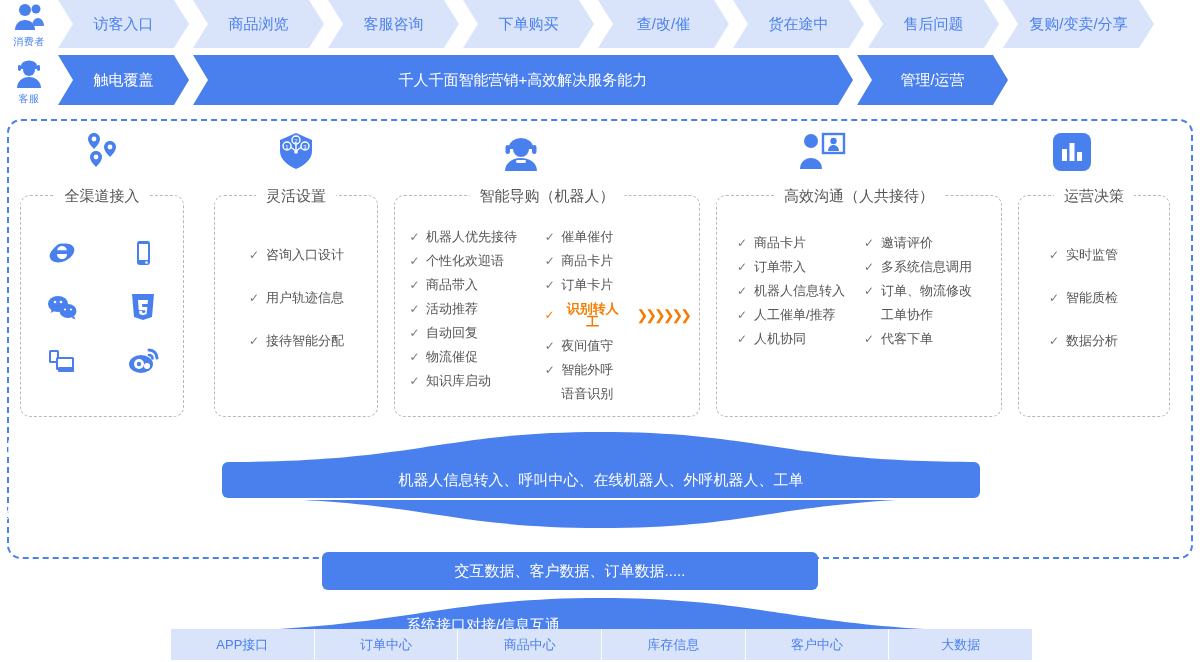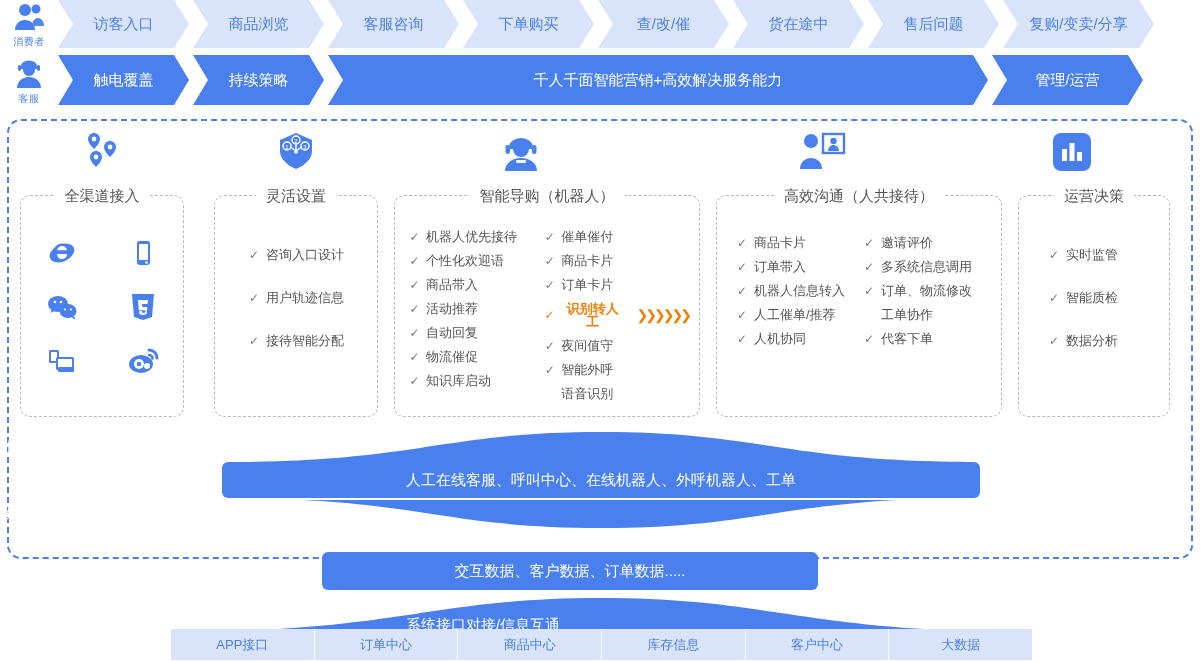--- a/index.html
+++ b/index.html
@@ -154,23 +154,20 @@
           <circle cx="17" cy="13" r="6" fill="#4a80ee"></circle>
           <path d="M5 31c0-6.5 5.5-11 12-11s12 4.5 12 11z" fill="#4a80ee"></path>
           <rect x="6" y="8" width="3" height="6" rx="1.4" fill="#4a80ee"></rect>
           <rect x="25" y="8" width="3" height="6" rx="1.4" fill="#4a80ee"></rect>
         </svg>
       </span>
       <span class="role-label">客服</span>
     </div>
     <div class="chev" style="width:131px">
         <span class="chev-inner">触电覆盖</span>
-      </div>
-    <div class="chev" style="width:131px">
-        <span class="chev-inner">持续策略</span>
       </div>
     <div class="chev" style="width:660px">
         <span class="chev-inner">千人千面智能营销+高效解决服务能力</span>
       </div>
     <div class="chev" style="width:151px;margin-right:0">
         <span class="chev-inner">管理/运营</span>
       </div>
   </div>
 
   <div class="main-box"></div>
@@ -449,21 +446,21 @@
   </div>
 
   <div class="band-wrap" style="top:432px;height:30px">
     <svg class="band-svg" width="1202" height="30" viewBox="0 0 1202 30" preserveAspectRatio="none">
       <path d="M222 30 C420 30 440 0 601 0 C762 0 782 30 980 30 Z" fill="#4a80ee"></path>
     </svg>
     <div class="band-label" style="top:8px">业务支撑</div>
   </div>
 
   <div class="bar-blue" style="left:222px;top:462px;width:758px;height:36px">
-    <span>人工在线客服、呼叫中心、在线机器人、外呼机器人、工单</span>
+    <span>机器人信息转入、呼叫中心、在线机器人、外呼机器人、工单</span>
   </div>
 
   <div class="band-wrap" style="top:498px;height:32px">
     <svg class="band-svg" width="1202" height="32" viewBox="0 0 1202 32" preserveAspectRatio="none">
       <path d="M222 0 C420 0 440 30 601 30 C762 30 782 0 980 0 Z" fill="#4a80ee"></path>
       <line x1="222" y1="1" x2="980" y2="1" stroke="#ffffff" stroke-width="2"></line>
     </svg>
     <div class="band-label" style="top:8px">数据采集</div>
   </div>
 

